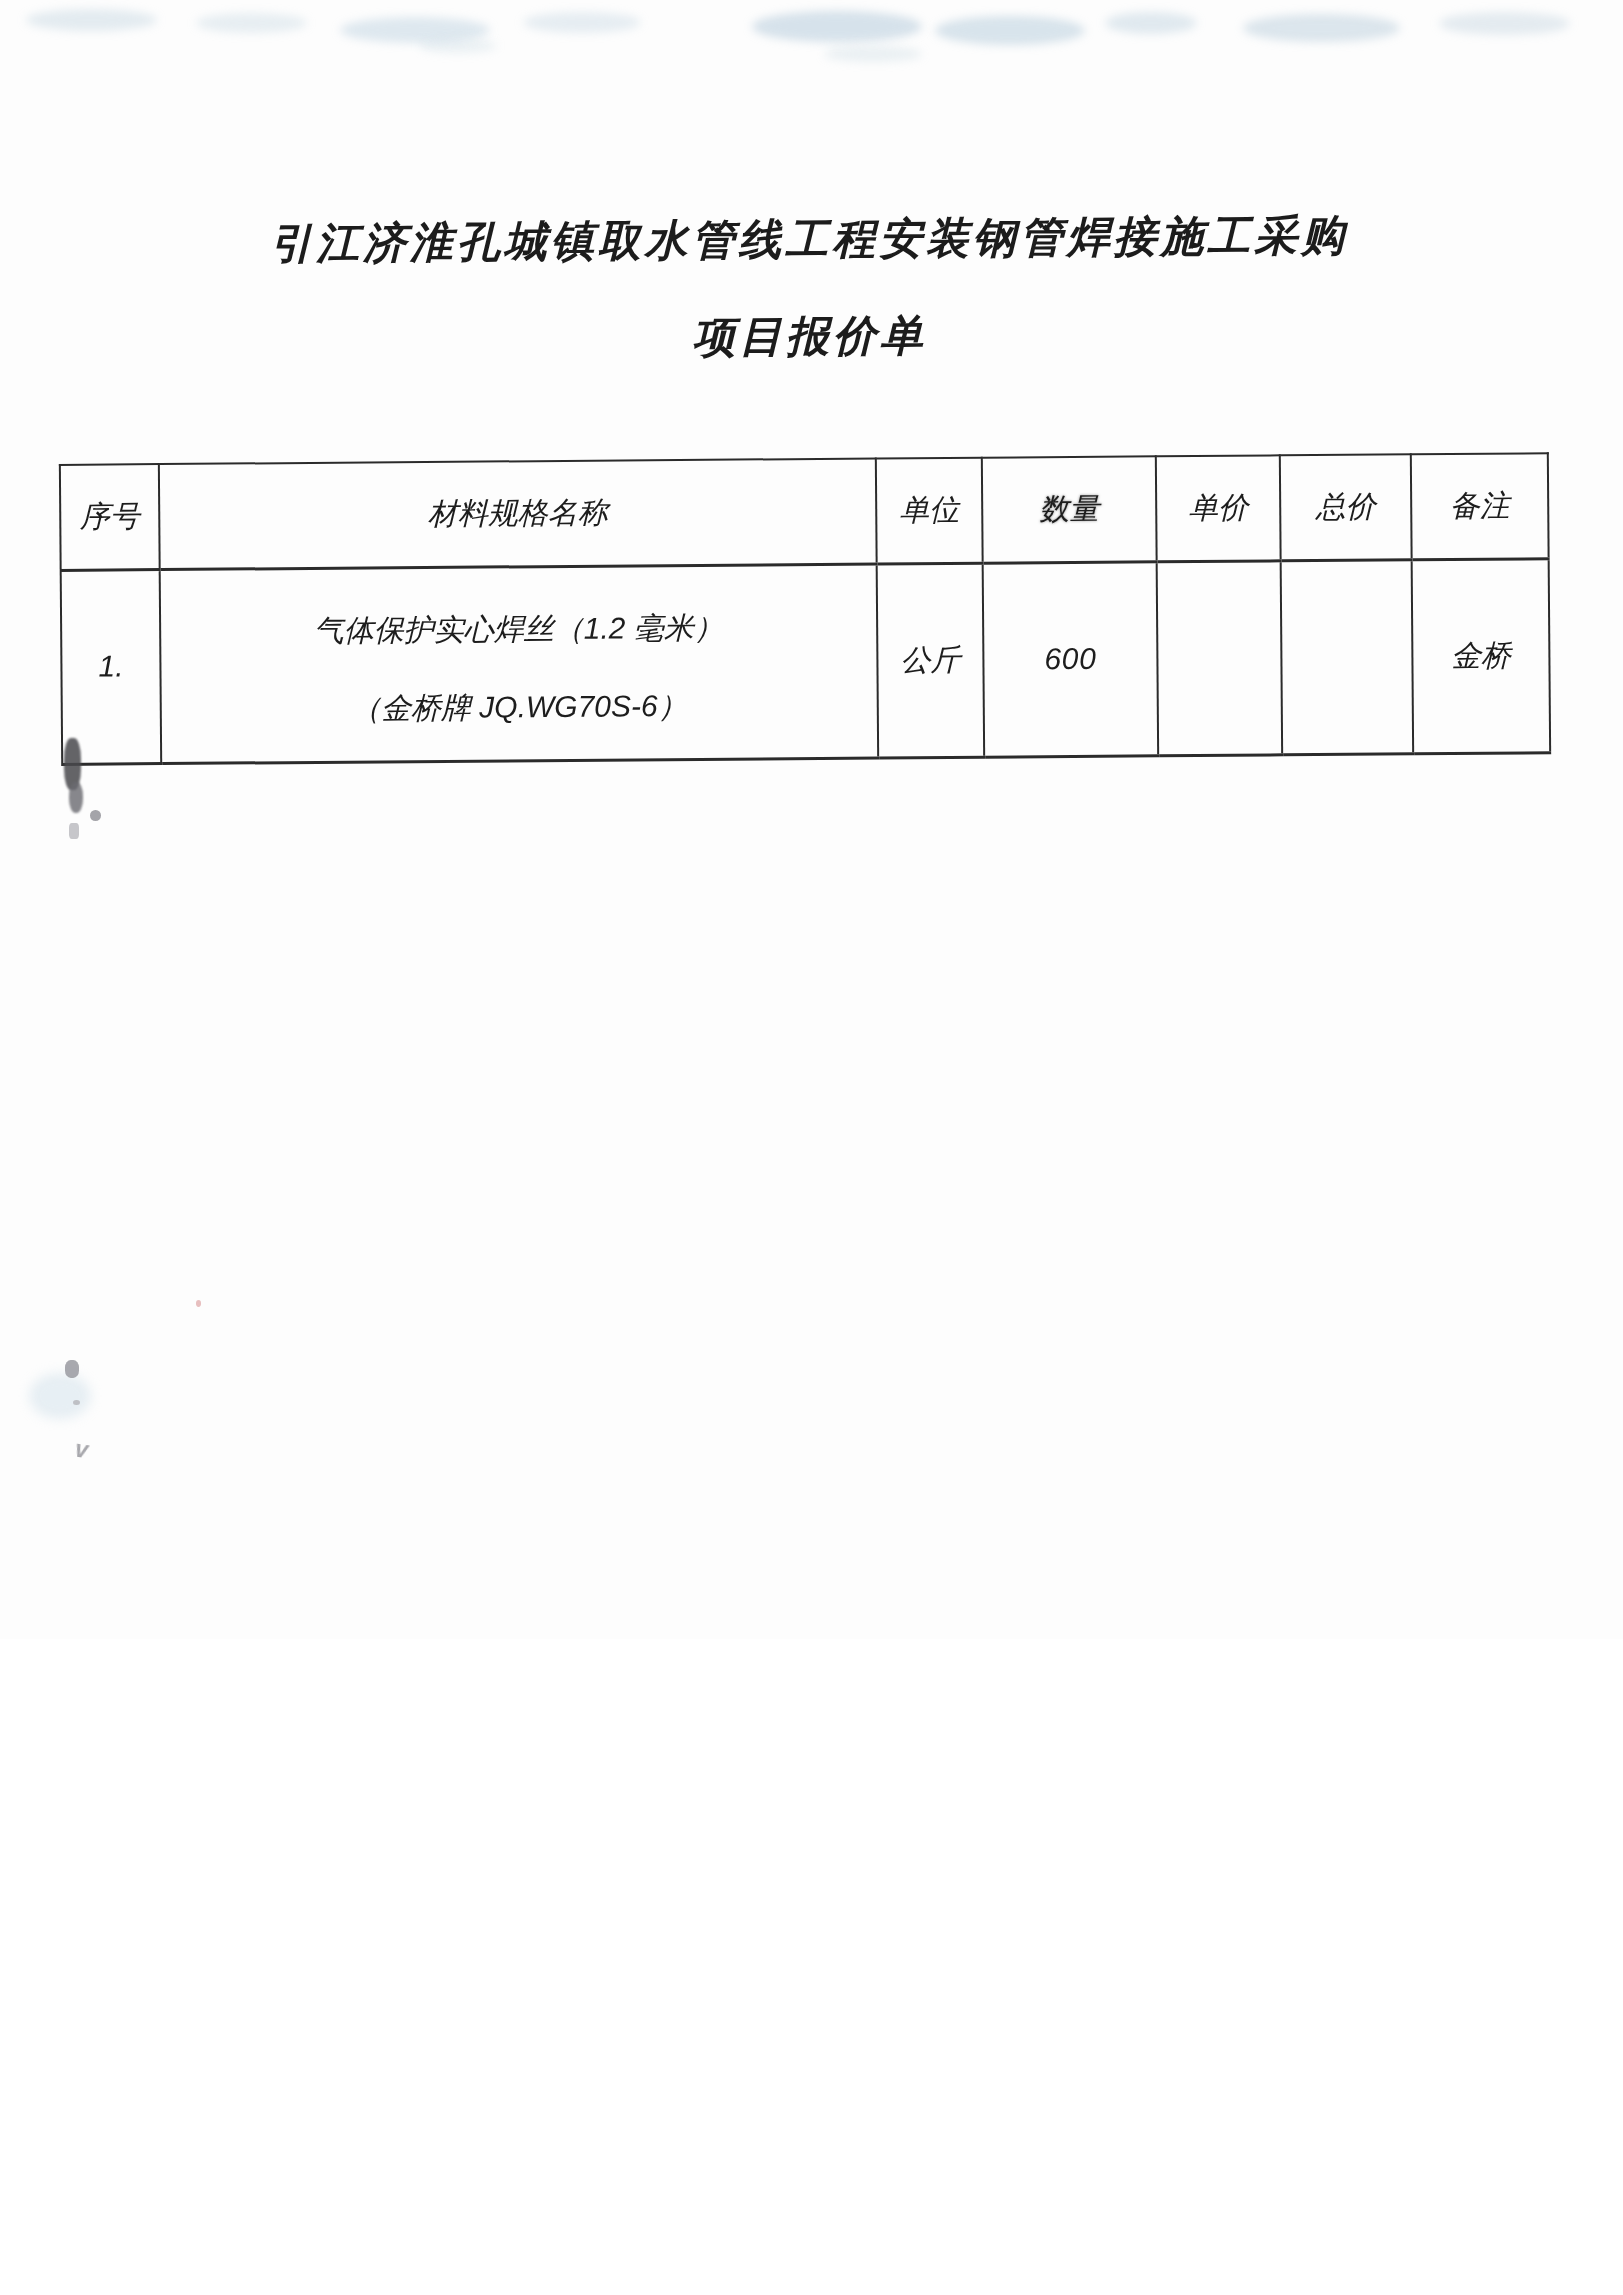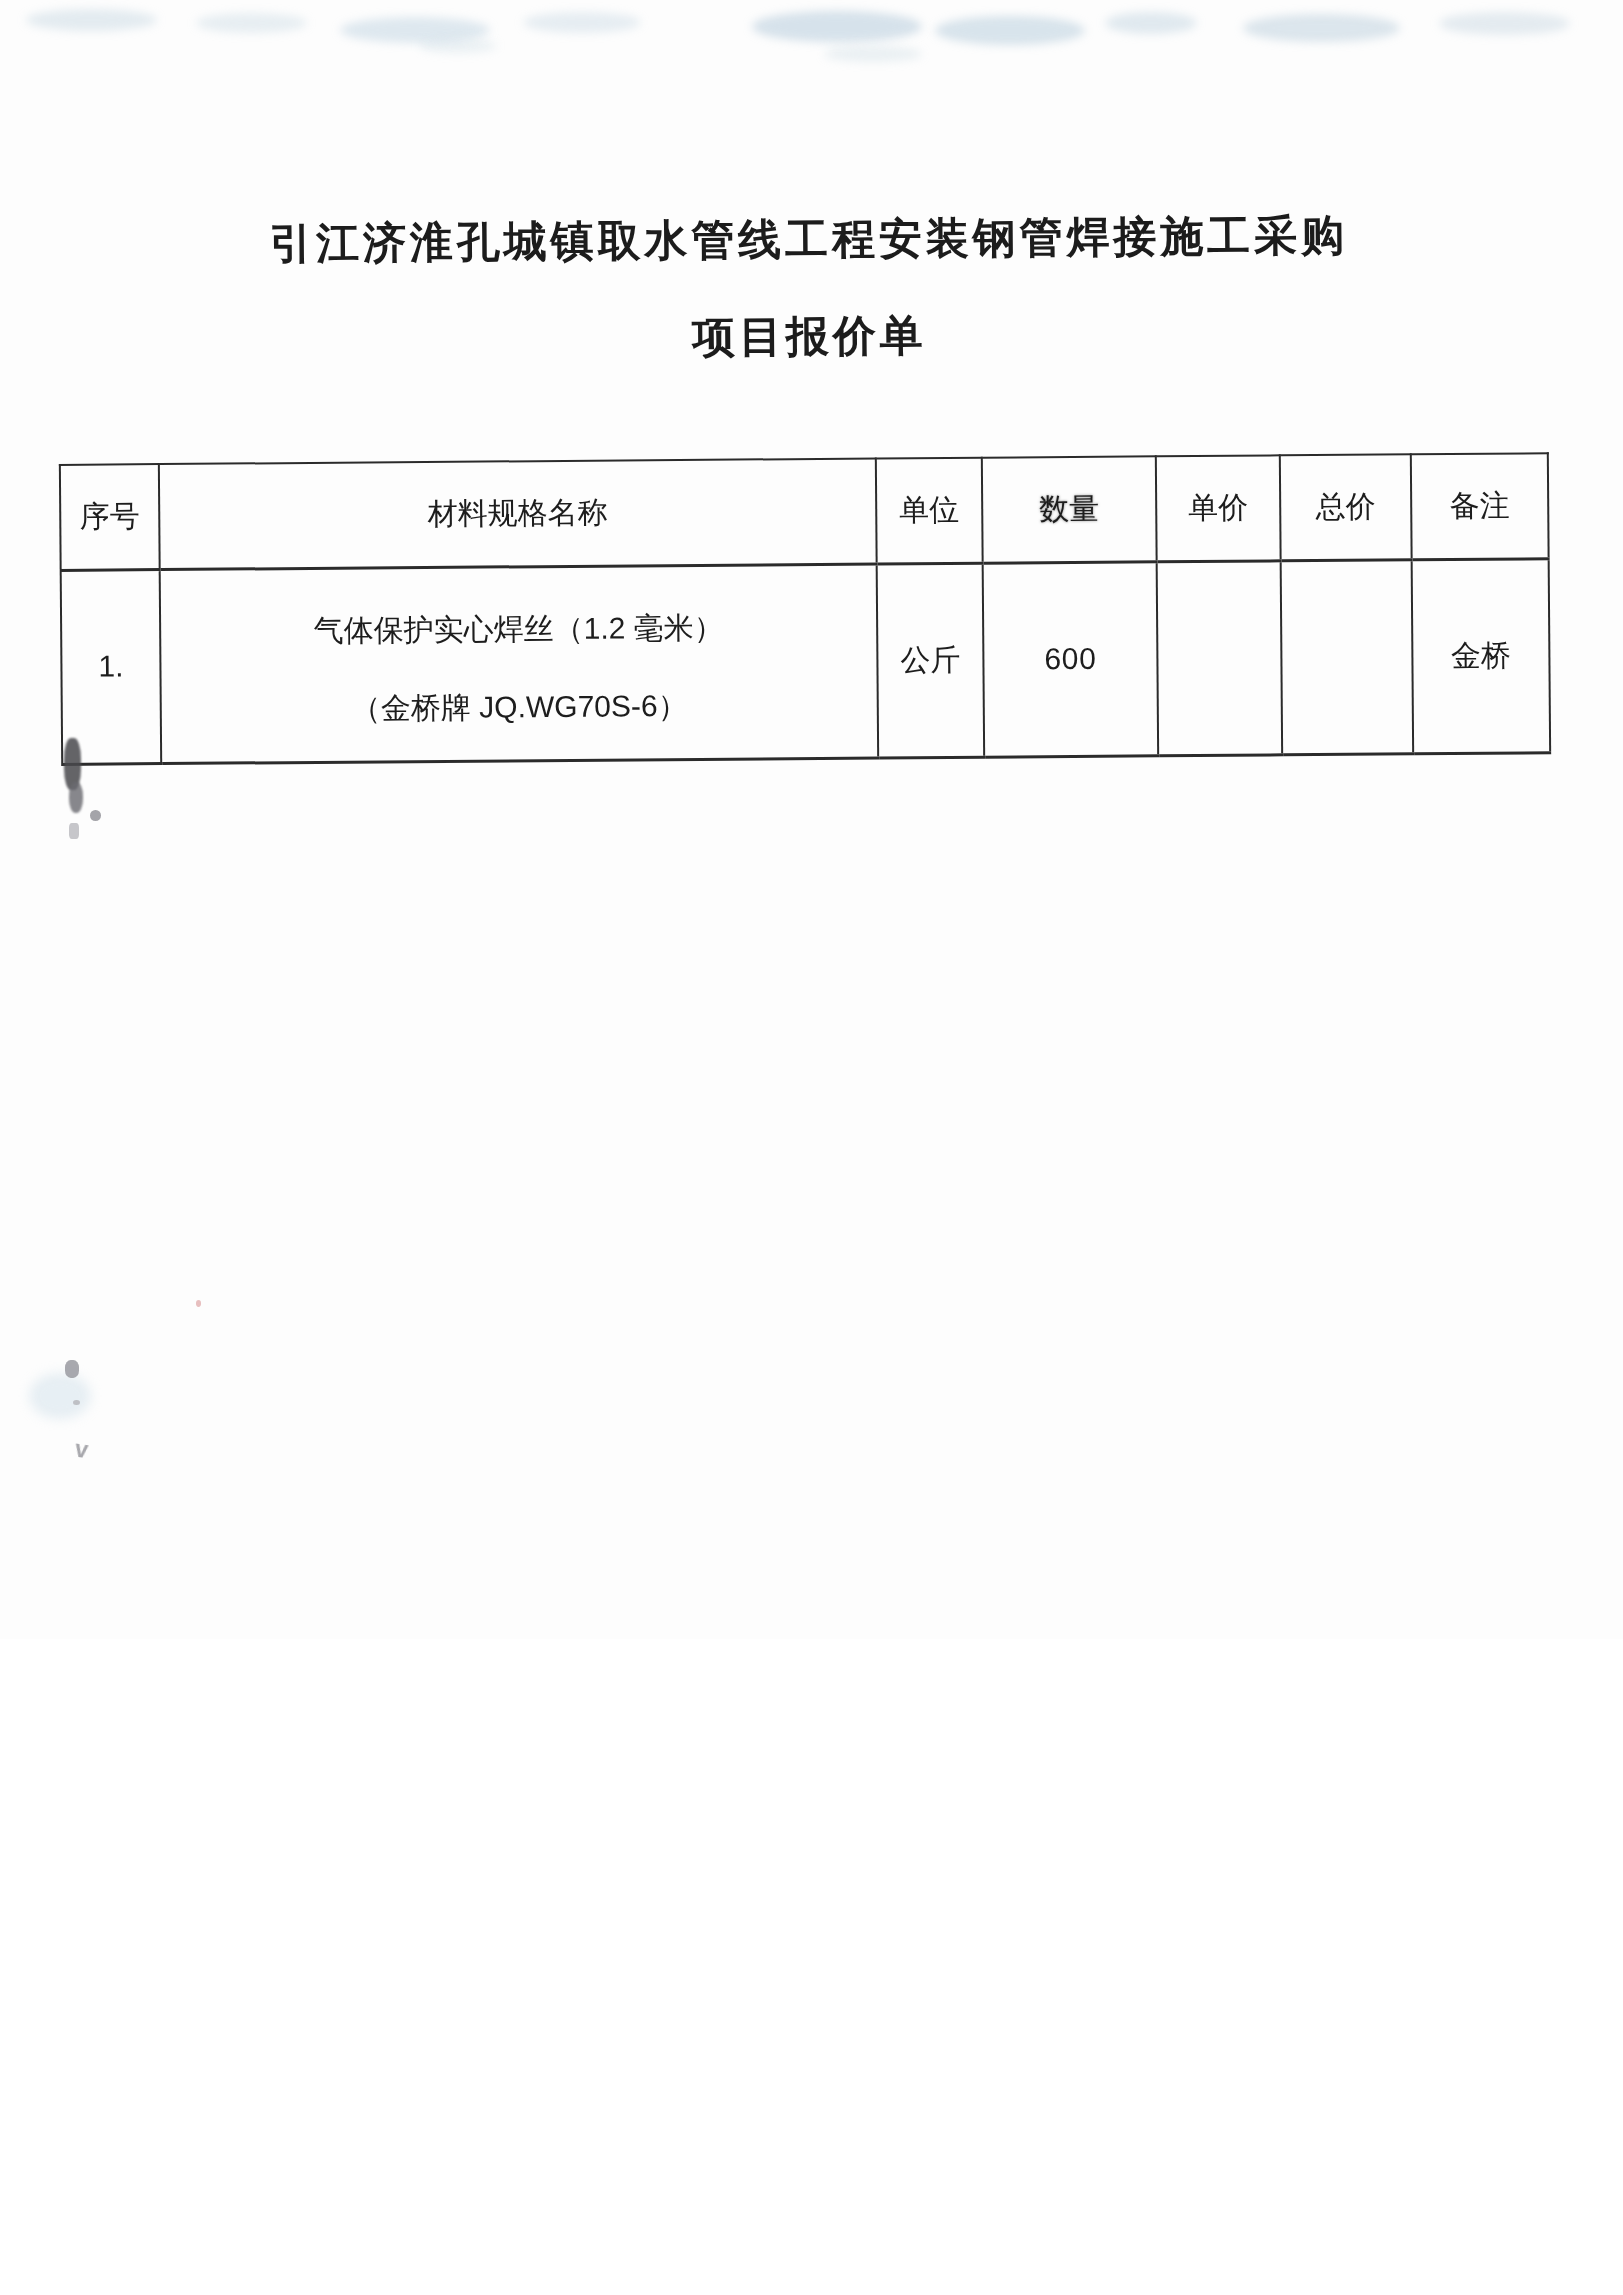--- a/index.html
+++ b/index.html
@@ -3,20 +3,21 @@
 <meta charset="utf-8">
 <style>
   html,body{margin:0;padding:0;background:#ffffff;}
   .page{
     position:relative;
     width:1623px;height:1639px;
     background:#fdfdfd;
     overflow:hidden;
     font-family:"Liberation Sans","DejaVu Sans",sans-serif;
     color:#1f1f1f;
+    font-style:italic;
   }
   
   .skew-wrap{
     position:absolute;left:0;top:0;width:1623px;height:2295px;
     transform:rotate(-0.45deg);
     transform-origin:812px 608px;
   }
   .title-line{
     position:absolute;left:0;width:1623px;
     text-align:center;

